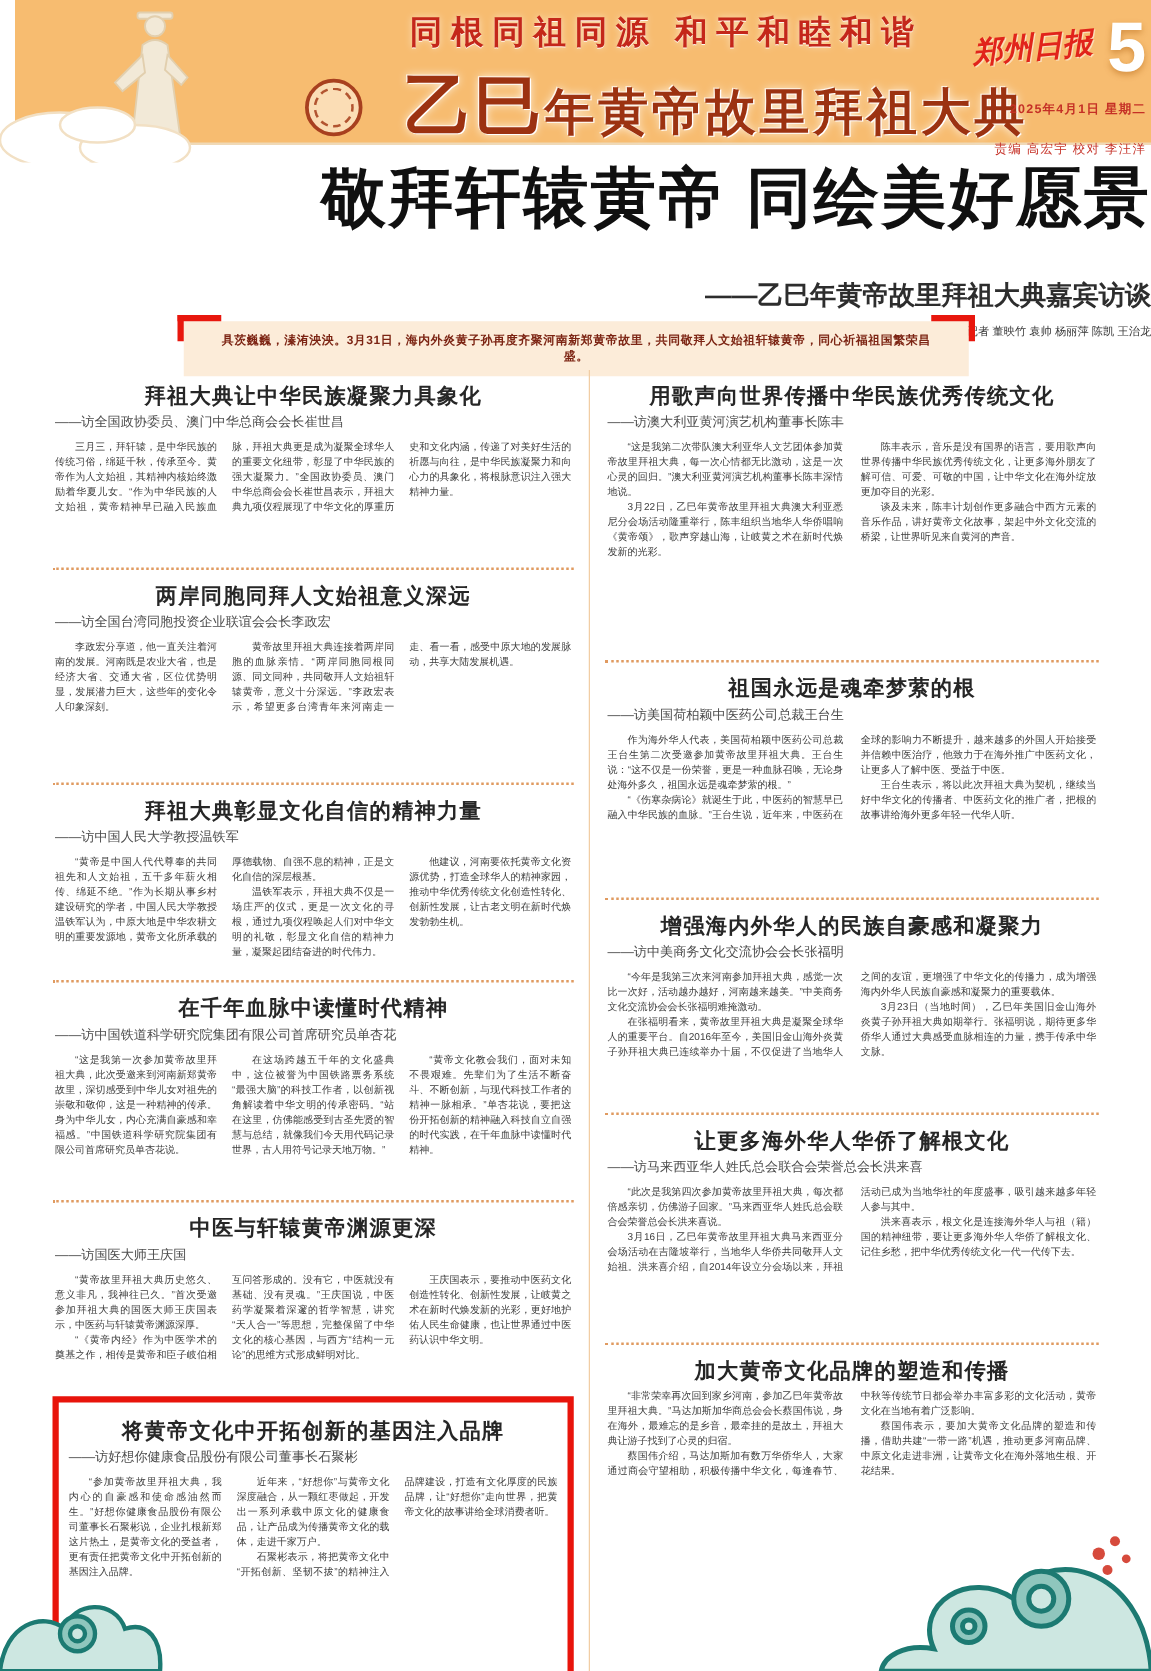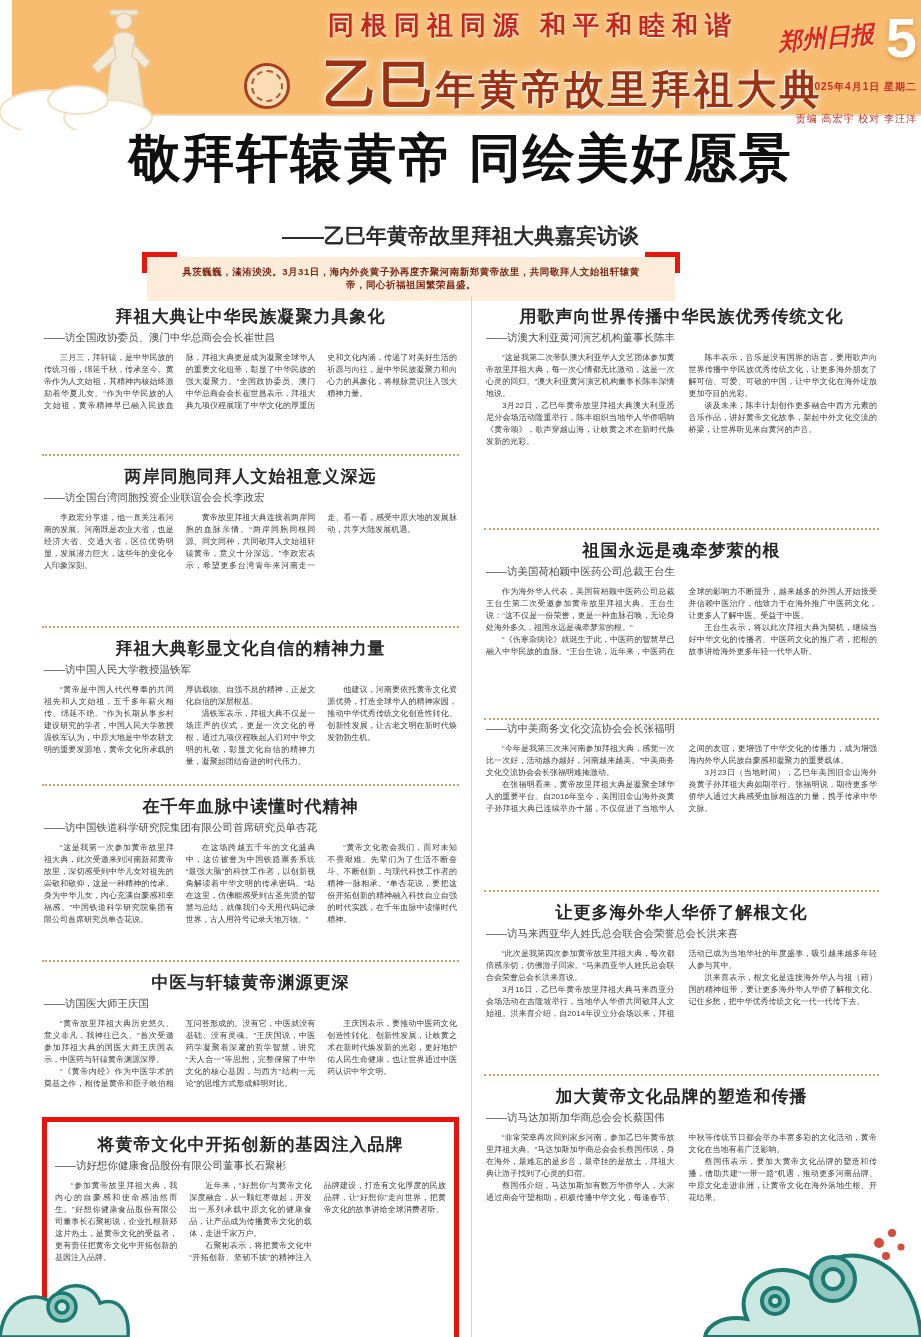--- a/index.html
+++ b/index.html
@@ -45,27 +45,27 @@
   .nameplate { display:flex; justify-content:flex-end; align-items:flex-start; gap:12px; }
   .paper-name {
     font-family:"Liberation Serif", serif; font-style:italic; font-weight:900;
     font-size:24px; color:#e1241b; transform:rotate(-5deg); margin-top:12px;
     text-shadow:1px 1px 0 rgba(255,255,255,.5);
   }
   .page-num { font-size:56px; font-weight:700; color:#ffffff; line-height:1; text-shadow:0 2px 5px rgba(170,90,10,.45); }
   .banner-date { margin-top:14px; font-size:10px; font-weight:700; color:#c53026; letter-spacing:1px; }
   .banner-credits { margin-top:18px; font-size:10px; font-weight:400; color:#c53026; letter-spacing:1px; }
   
-  .masthead { position:absolute; top:124px; left:0; width:100%; text-align:center; }
+  .masthead { position:absolute; top:124px; left:0; width:100%; text-align:right; }
   .mast-headline { font-size:52px; font-weight:900; color:#101010; letter-spacing:2px; }
   .mast-sub { font-size:21px; font-weight:700; color:#2d2d2d; margin-top:28px; }
   .mast-byline { font-size:9px; color:#3a3a3a; margin-top:9px; }
   
   .intro {
-    position:absolute; top:257px; left:147px; width:528px;
+    position:absolute; top:257px; left:147px; width:628px;
     background:#fcecd9; padding:9px 30px; text-align:center;
     font-size:9.5px; font-weight:700; color:#7c2413; letter-spacing:.5px;
   }
   .intro::before, .intro::after {
     content:""; position:absolute; top:-5px; width:30px; height:16px;
     border-top:5px solid #e8170d;
   }
   .intro::before { left:-5px; border-left:5px solid #e8170d; }
   .intro::after  { right:-5px; border-right:5px solid #e8170d; }
   
@@ -220,41 +220,41 @@
         <h2>祖国永远是魂牵梦萦的根</h2>
         <div class="sub">——访美国荷柏颖中医药公司总裁王台生</div>
         <div class="body cols2">
           <p>作为海外华人代表，美国荷柏颖中医药公司总裁王台生第二次受邀参加黄帝故里拜祖大典。王台生说：“这不仅是一份荣誉，更是一种血脉召唤，无论身处海外多久，祖国永远是魂牵梦萦的根。”</p>
           <p>“《伤寒杂病论》就诞生于此，中医药的智慧早已融入中华民族的血脉。”王台生说，近年来，中医药在全球的影响力不断提升，越来越多的外国人开始接受并信赖中医治疗，他致力于在海外推广中医药文化，让更多人了解中医、受益于中医。</p>
           <p>王台生表示，将以此次拜祖大典为契机，继续当好中华文化的传播者、中医药文化的推广者，把根的故事讲给海外更多年轻一代华人听。</p>
         </div>
       </article>
 
       <article class="art sep" style="height:172px">
+        <h2>增强海内外华人的民族自豪感和凝聚力</h2>
         <div class="sub">——访中美商务文化交流协会会长张福明</div>
         <div class="body cols2">
           <p>“今年是我第三次来河南参加拜祖大典，感觉一次比一次好，活动越办越好，河南越来越美。”中美商务文化交流协会会长张福明难掩激动。</p>
           <p>在张福明看来，黄帝故里拜祖大典是凝聚全球华人的重要平台。自2016年至今，美国旧金山海外炎黄子孙拜祖大典已连续举办十届，不仅促进了当地华人之间的友谊，更增强了中华文化的传播力，成为增强海内外华人民族自豪感和凝聚力的重要载体。</p>
           <p>3月23日（当地时间），乙巳年美国旧金山海外炎黄子孙拜祖大典如期举行。张福明说，期待更多华侨华人通过大典感受血脉相连的力量，携手传承中华文脉。</p>
         </div>
       </article>
 
       <article class="art sep" style="height:184px">
         <h2>让更多海外华人华侨了解根文化</h2>
         <div class="sub">——访马来西亚华人姓氏总会联合会荣誉总会长洪来喜</div>
         <div class="body cols2">
           <p>“此次是我第四次参加黄帝故里拜祖大典，每次都倍感亲切，仿佛游子回家。”马来西亚华人姓氏总会联合会荣誉总会长洪来喜说。</p>
           <p>3月16日，乙巳年黄帝故里拜祖大典马来西亚分会场活动在吉隆坡举行，当地华人华侨共同敬拜人文始祖。洪来喜介绍，自2014年设立分会场以来，拜祖活动已成为当地华社的年度盛事，吸引越来越多年轻人参与其中。</p>
           <p>洪来喜表示，根文化是连接海外华人与祖（籍）国的精神纽带，要让更多海外华人华侨了解根文化、记住乡愁，把中华优秀传统文化一代一代传下去。</p>
         </div>
       </article>
 
       <article class="art sep" style="height:260px">
         <h2>加大黄帝文化品牌的塑造和传播</h2>
-        <div class="sub">——访马达加斯加华商总会会长蔡国伟</div>
         <div class="body cols2">
           <p>“非常荣幸再次回到家乡河南，参加乙巳年黄帝故里拜祖大典。”马达加斯加华商总会会长蔡国伟说，身在海外，最难忘的是乡音，最牵挂的是故土，拜祖大典让游子找到了心灵的归宿。</p>
           <p>蔡国伟介绍，马达加斯加有数万华侨华人，大家通过商会守望相助，积极传播中华文化，每逢春节、中秋等传统节日都会举办丰富多彩的文化活动，黄帝文化在当地有着广泛影响。</p>
           <p>蔡国伟表示，要加大黄帝文化品牌的塑造和传播，借助共建“一带一路”机遇，推动更多河南品牌、中原文化走进非洲，让黄帝文化在海外落地生根、开花结果。</p>
         </div>
       </article>
 
     </div>
   </div>
 

